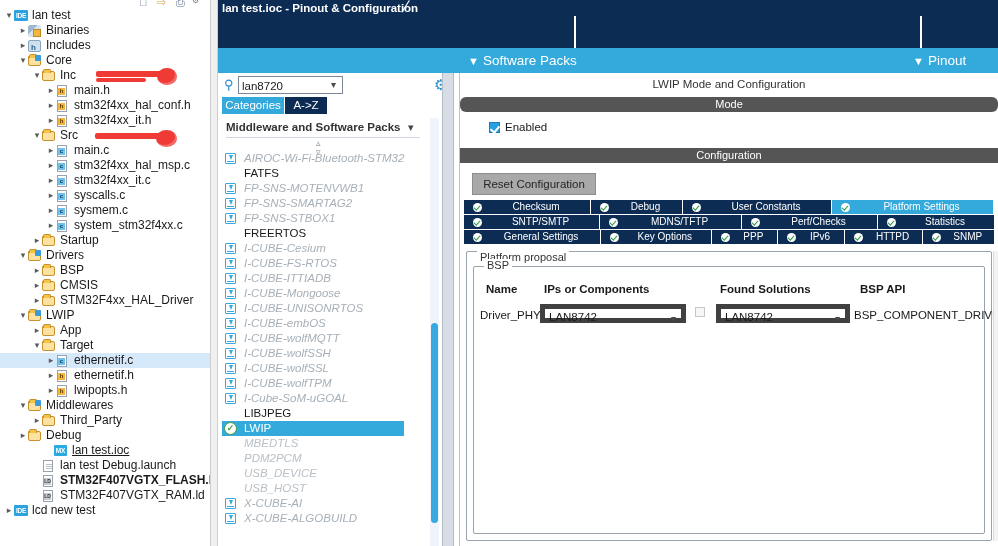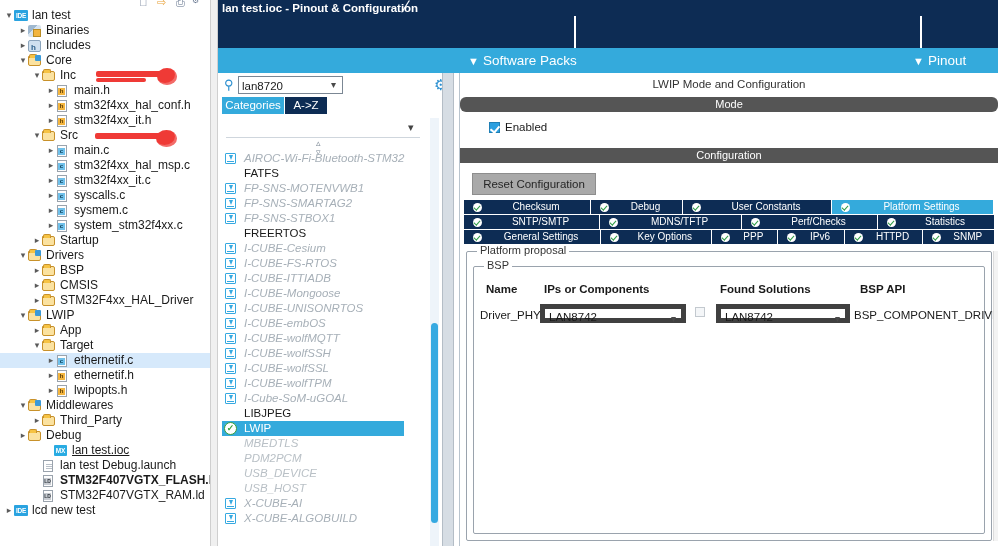--- a/index.html
+++ b/index.html
@@ -288,21 +288,21 @@
     content:"";position:absolute;left:2px;top:1.5px;width:2.5px;height:5px;
     border:solid #2e9c46;border-width:0 1.5px 1.5px 0;transform:rotate(42deg);
   }
 
   
   #grp-proposal {
     position:absolute; left:6px; top:178px; width:526px; height:290px;
     border:1px solid #9aa3ad; border-radius:2px;
   }
   #grp-proposal-lbl {
-    position:absolute; left:10px; top:-8px; background:#ffffff; padding:0 3px;
+    position:absolute; left:10px; top:-8px; background:#ffffff; padding:7px 3px;
     font-size:11px; color:#333;
   }
   #grp-bsp {
     position:absolute; left:6px; top:14px; width:512px; height:268px;
     border:1px solid #9aa3ad; border-radius:2px;
   }
   #grp-bsp-lbl {
     position:absolute; left:10px; top:-8px; background:#ffffff; padding:0 3px;
     font-size:11px; color:#333;
   }
@@ -656,20 +656,21 @@
       </div>
       <div id="gear-icon">⚙</div>
     </div>
 
     <div id="cat-rest"></div>
     <div id="cat-tabs">
       <div class="cat-tab on" style="left:4px; width:62px;">Categories</div>
       <div class="cat-tab off" style="left:67px; width:42px;">A-&gt;Z</div>
     </div>
 
+    <div id="mw-header">Middleware and Software Packs</div>
     <div id="mw-caret">▾</div>
     <div id="mw-rule"></div>
     <div id="mw-spin">▵<br>▿</div>
 
     <div id="mw-list">
         <div class="mw-row"><span class="dl-ico"></span><span>AIROC-Wi-Fi-Bluetooth-STM32</span></div>
         <div class="mw-row installed"><span>FATFS</span></div>
         <div class="mw-row"><span class="dl-ico"></span><span>FP-SNS-MOTENVWB1</span></div>
         <div class="mw-row"><span class="dl-ico"></span><span>FP-SNS-SMARTAG2</span></div>
         <div class="mw-row"><span class="dl-ico"></span><span>FP-SNS-STBOX1</span></div>

